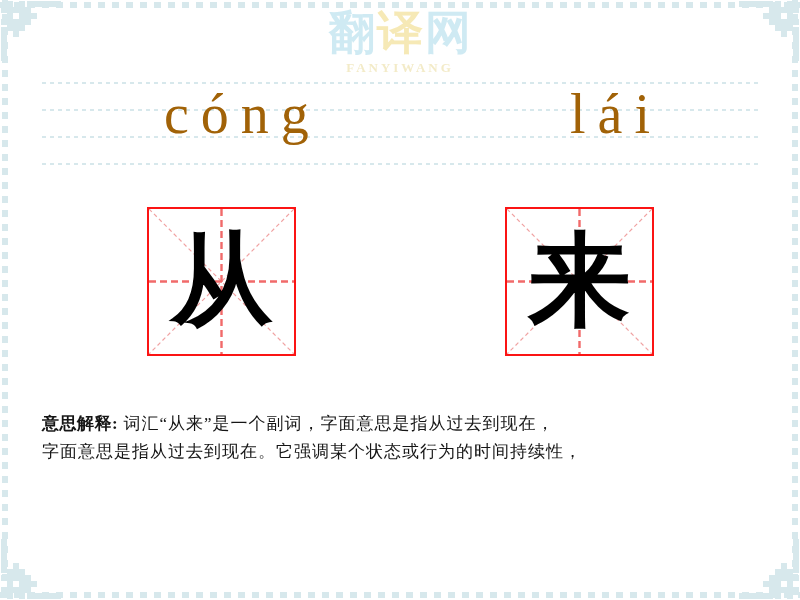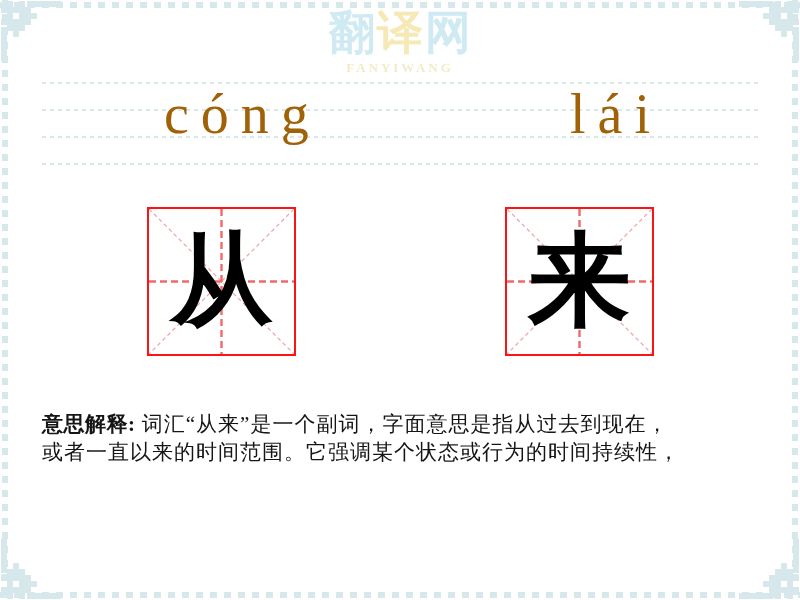--- a/index.html
+++ b/index.html
@@ -56,21 +56,21 @@
   .hanzi-box.first{left:147px;}
   .hanzi-box.second{left:505px;}
   .hanzi-box svg{position:absolute;left:0;top:0;}
   .hanzi-glyph{position:absolute;left:0;top:0;width:145px;height:145px;
     display:flex;align-items:center;justify-content:center;
     font-family:"Liberation Serif","DejaVu Serif",serif;font-weight:700;
     font-size:102px;color:#000;}
 
   
   .definition{position:absolute;left:42px;top:410px;width:740px;color:var(--ink);
-    font-family:"Liberation Serif","DejaVu Serif",serif;font-size:21px;line-height:28px;}
+    font-family:"Liberation Serif","DejaVu Serif",serif;font-size:17px;line-height:28px;}
   .definition .line{white-space:nowrap;letter-spacing:1px;}
   .def-label{font-weight:700;letter-spacing:0.5px;}
 </style>
 </head>
 <body>
 
 <div class="page">
 
   <div class="border-h top"></div>
   <div class="border-h bottom"></div>
@@ -161,16 +161,16 @@
       <line x1="72.5" y1="0" x2="72.5" y2="145" style="stroke:var(--cross-red)" stroke-width="2.4" stroke-dasharray="7 4"></line>
     </svg>
     <div class="hanzi-glyph">来</div>
   </div>
 
   <div class="definition">
     <div class="line">
       <span class="def-label">意思解释:</span>
       <span>词汇“从来”是一个副词，字面意思是指从过去到现在，</span>
     </div>
-    <div class="line">或者一直以来的时间范围。它强调某个状态或行为的时间持续性，</div>
+    <div class="line">字面意思是指从过去到现在。它强调某个状态或行为的时间持续性，</div>
   </div>
 
 </div>
 
 </body></html>

